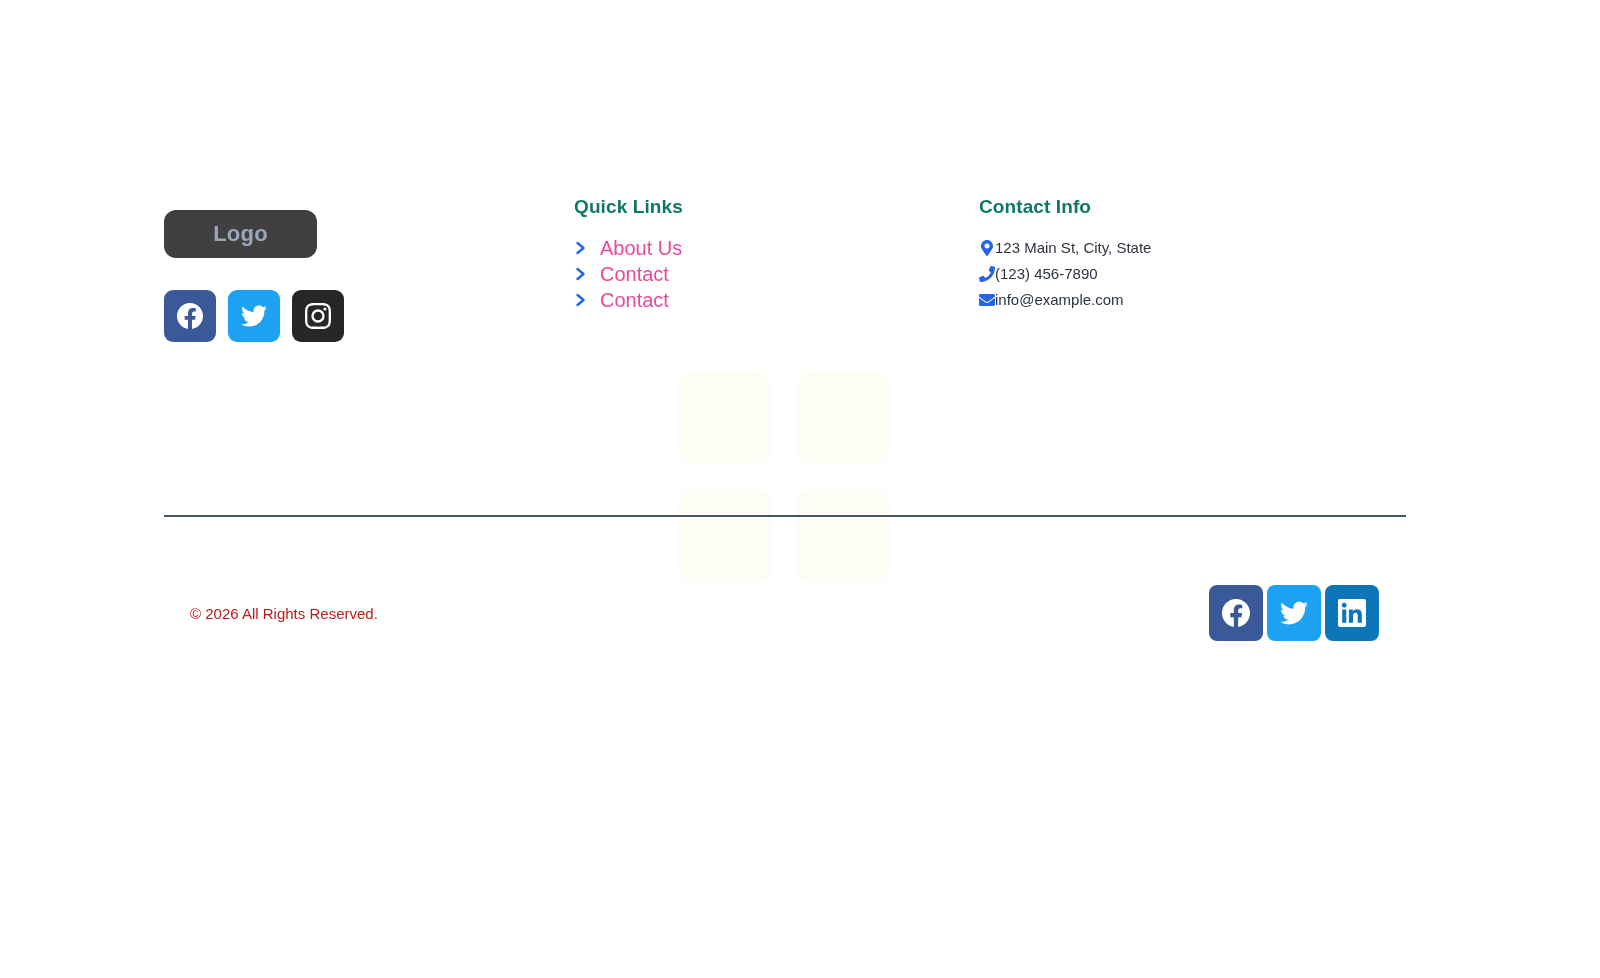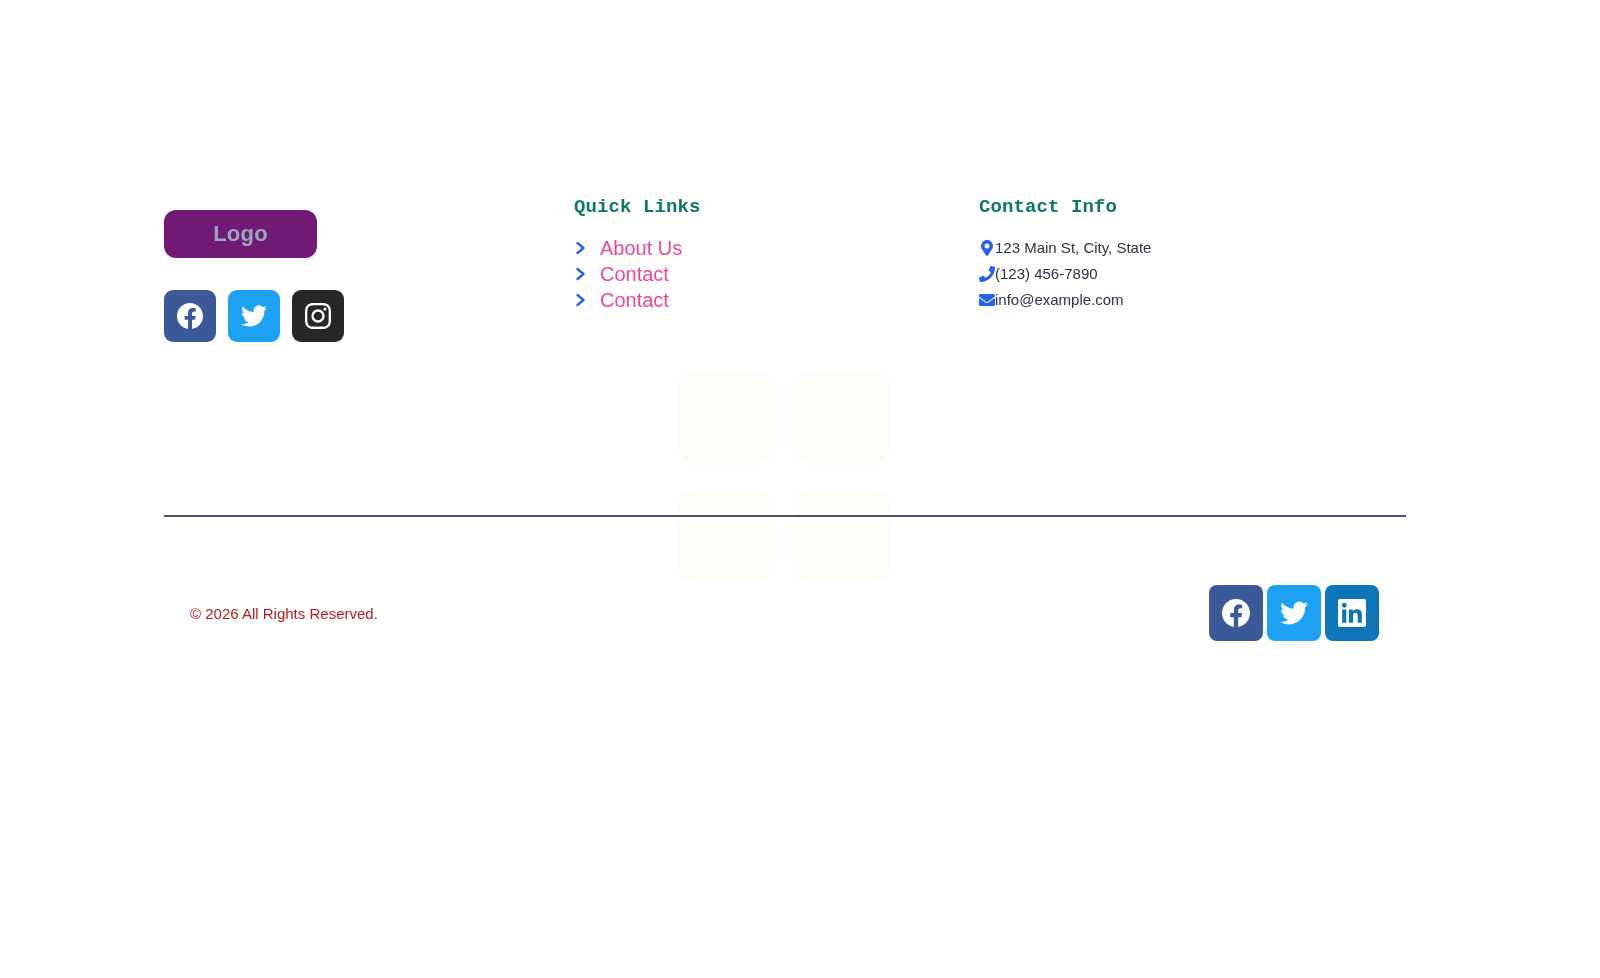--- a/index.html
+++ b/index.html
@@ -54,21 +54,21 @@
   }
 
   .col-brand { width: 410px; }
   .col-links { width: 405px; }
   .col-contact { width: 420px; }
 
   
   .logo-box {
     width: 153px;
     height: 48px;
-    background: #701a75;
+    background: #404040;
     border-radius: 12px;
     display: flex;
     align-items: center;
     justify-content: center;
     margin-top: 14px;
   }
   .logo-text {
     font-size: 22px;
     font-weight: 700;
     color: #9aa7bb;
@@ -104,21 +104,20 @@
   .sb-instagram { background: #272727; }
   .sb-linkedin  { background: #0d76b8; }
 
   
   .col-title {
     font-size: 19px;
     font-weight: 700;
     color: #0e7865;
     letter-spacing: .1px;
     margin-bottom: 21px;
-    font-family: Liberation Mono, monospace;
   }
 
   
   .link-list { list-style: none; }
   .link-item {
     display: flex;
     align-items: center;
     gap: 13px;
     margin-bottom: 8px;
     cursor: pointer;

